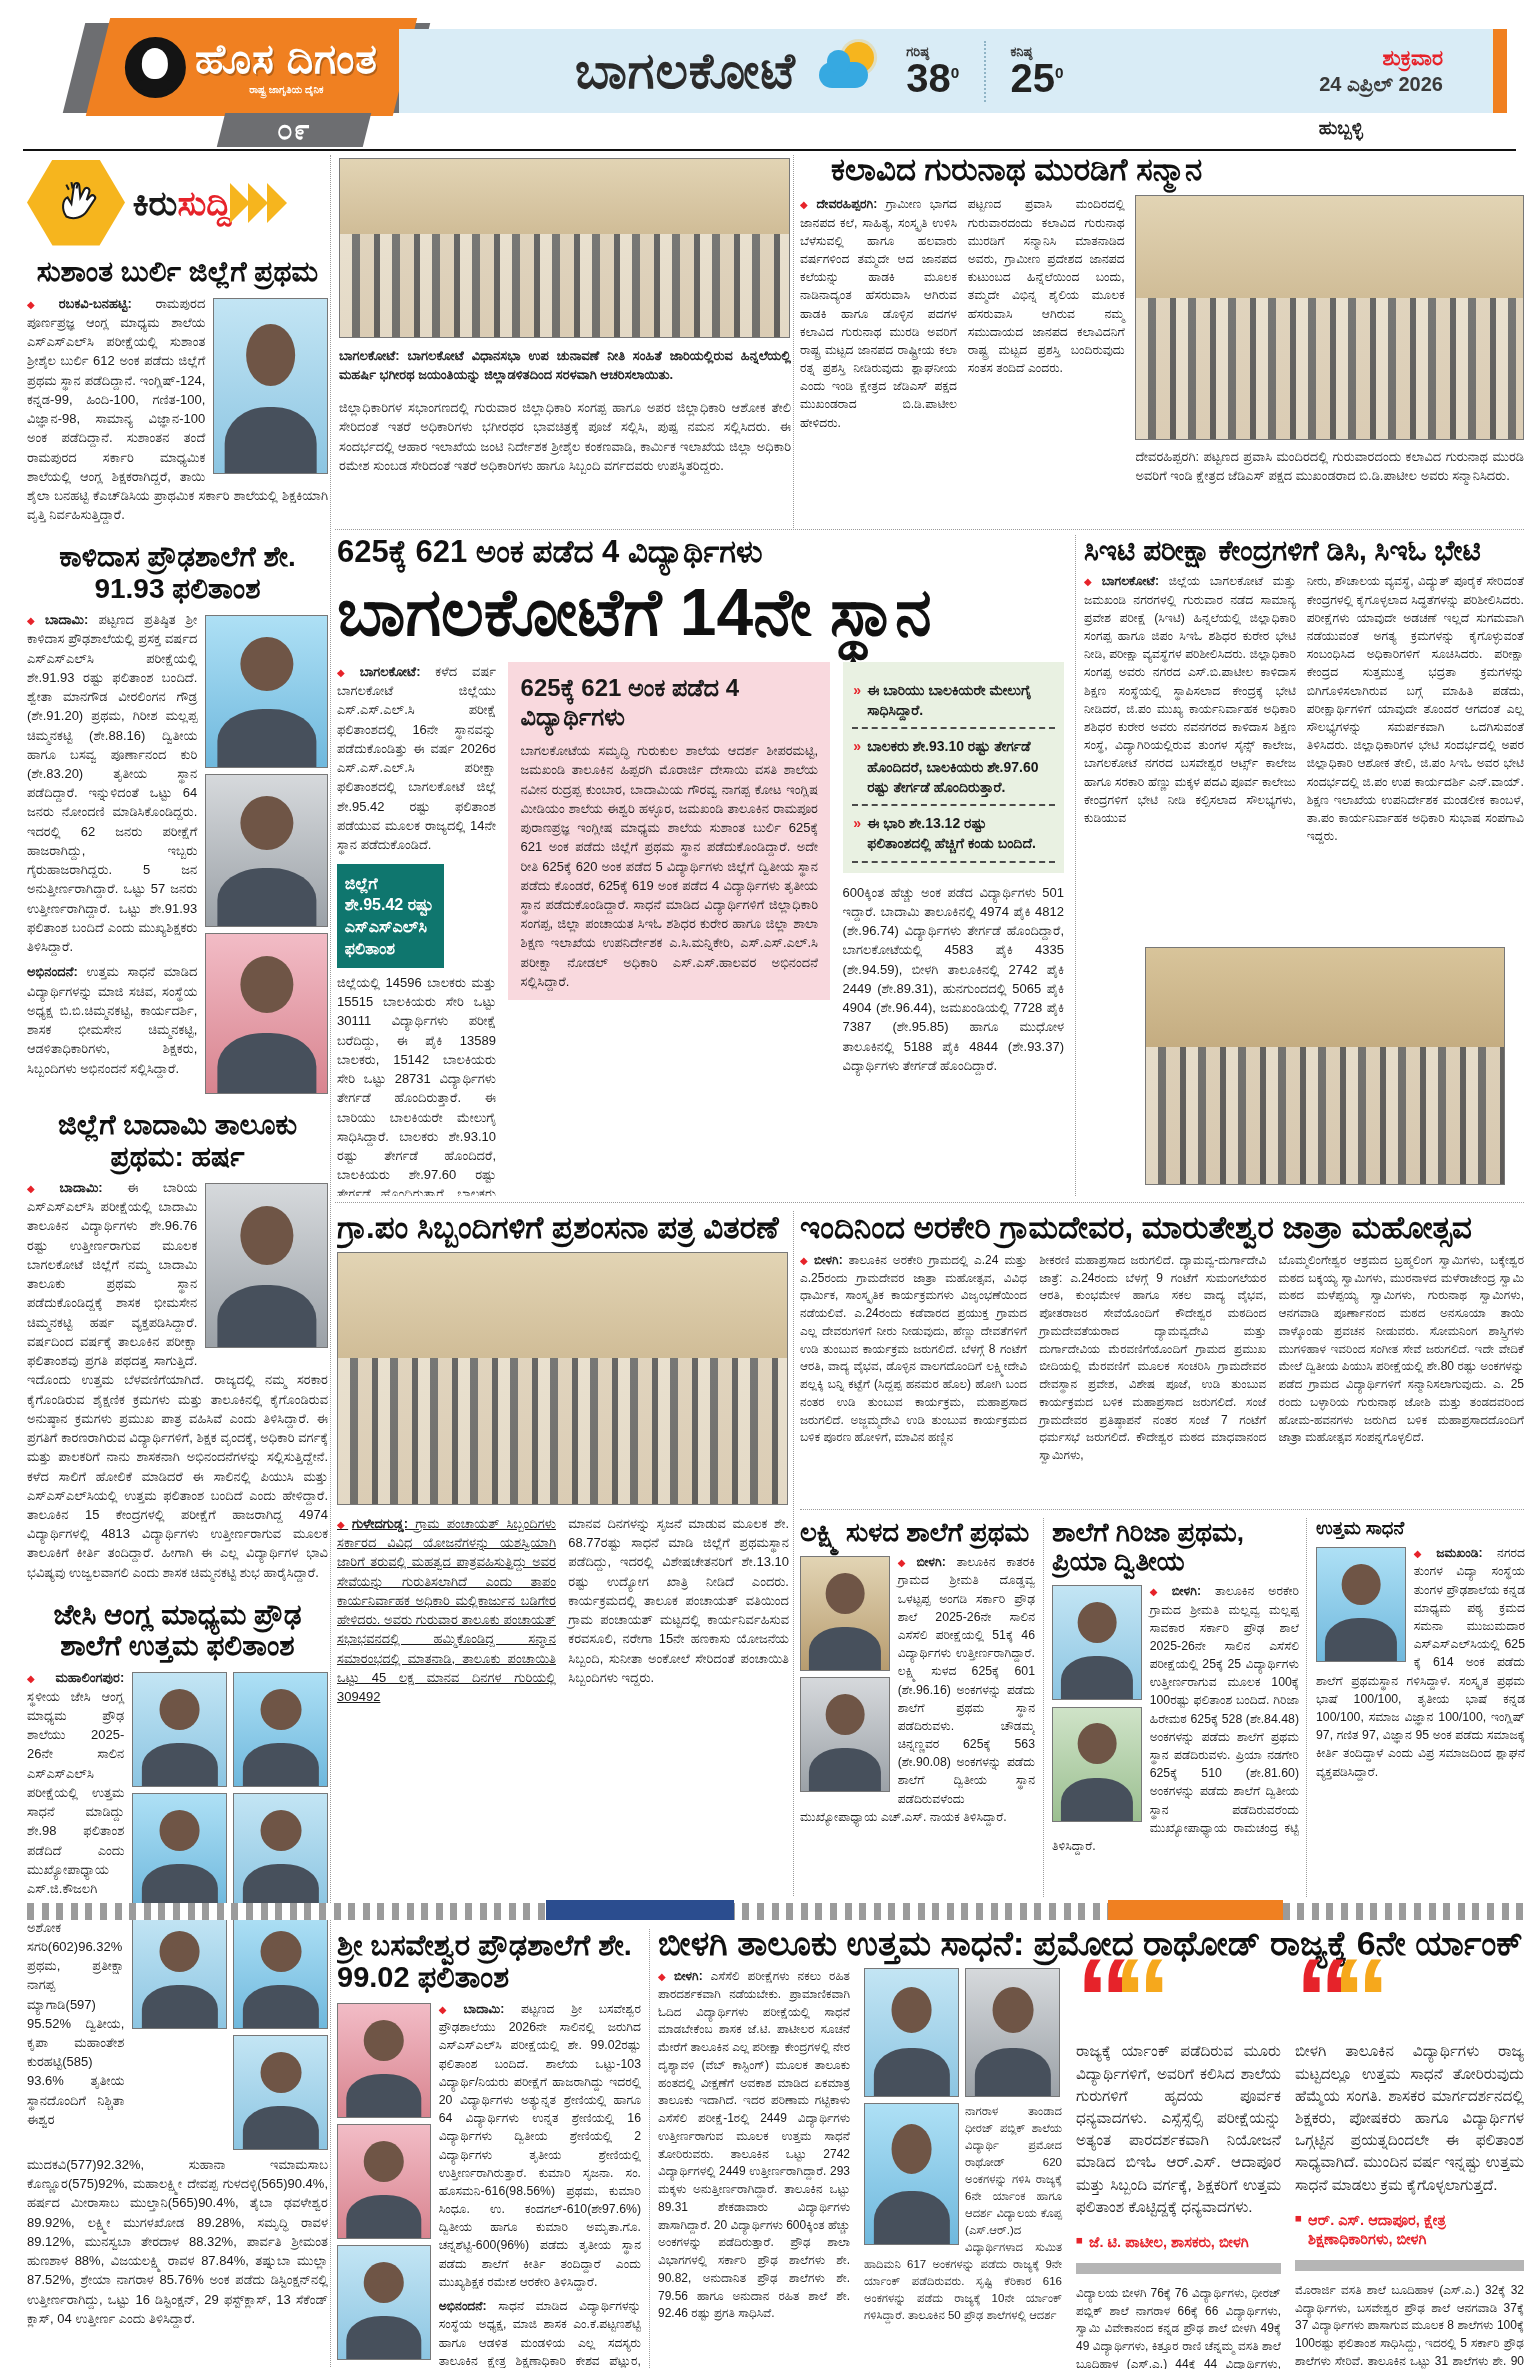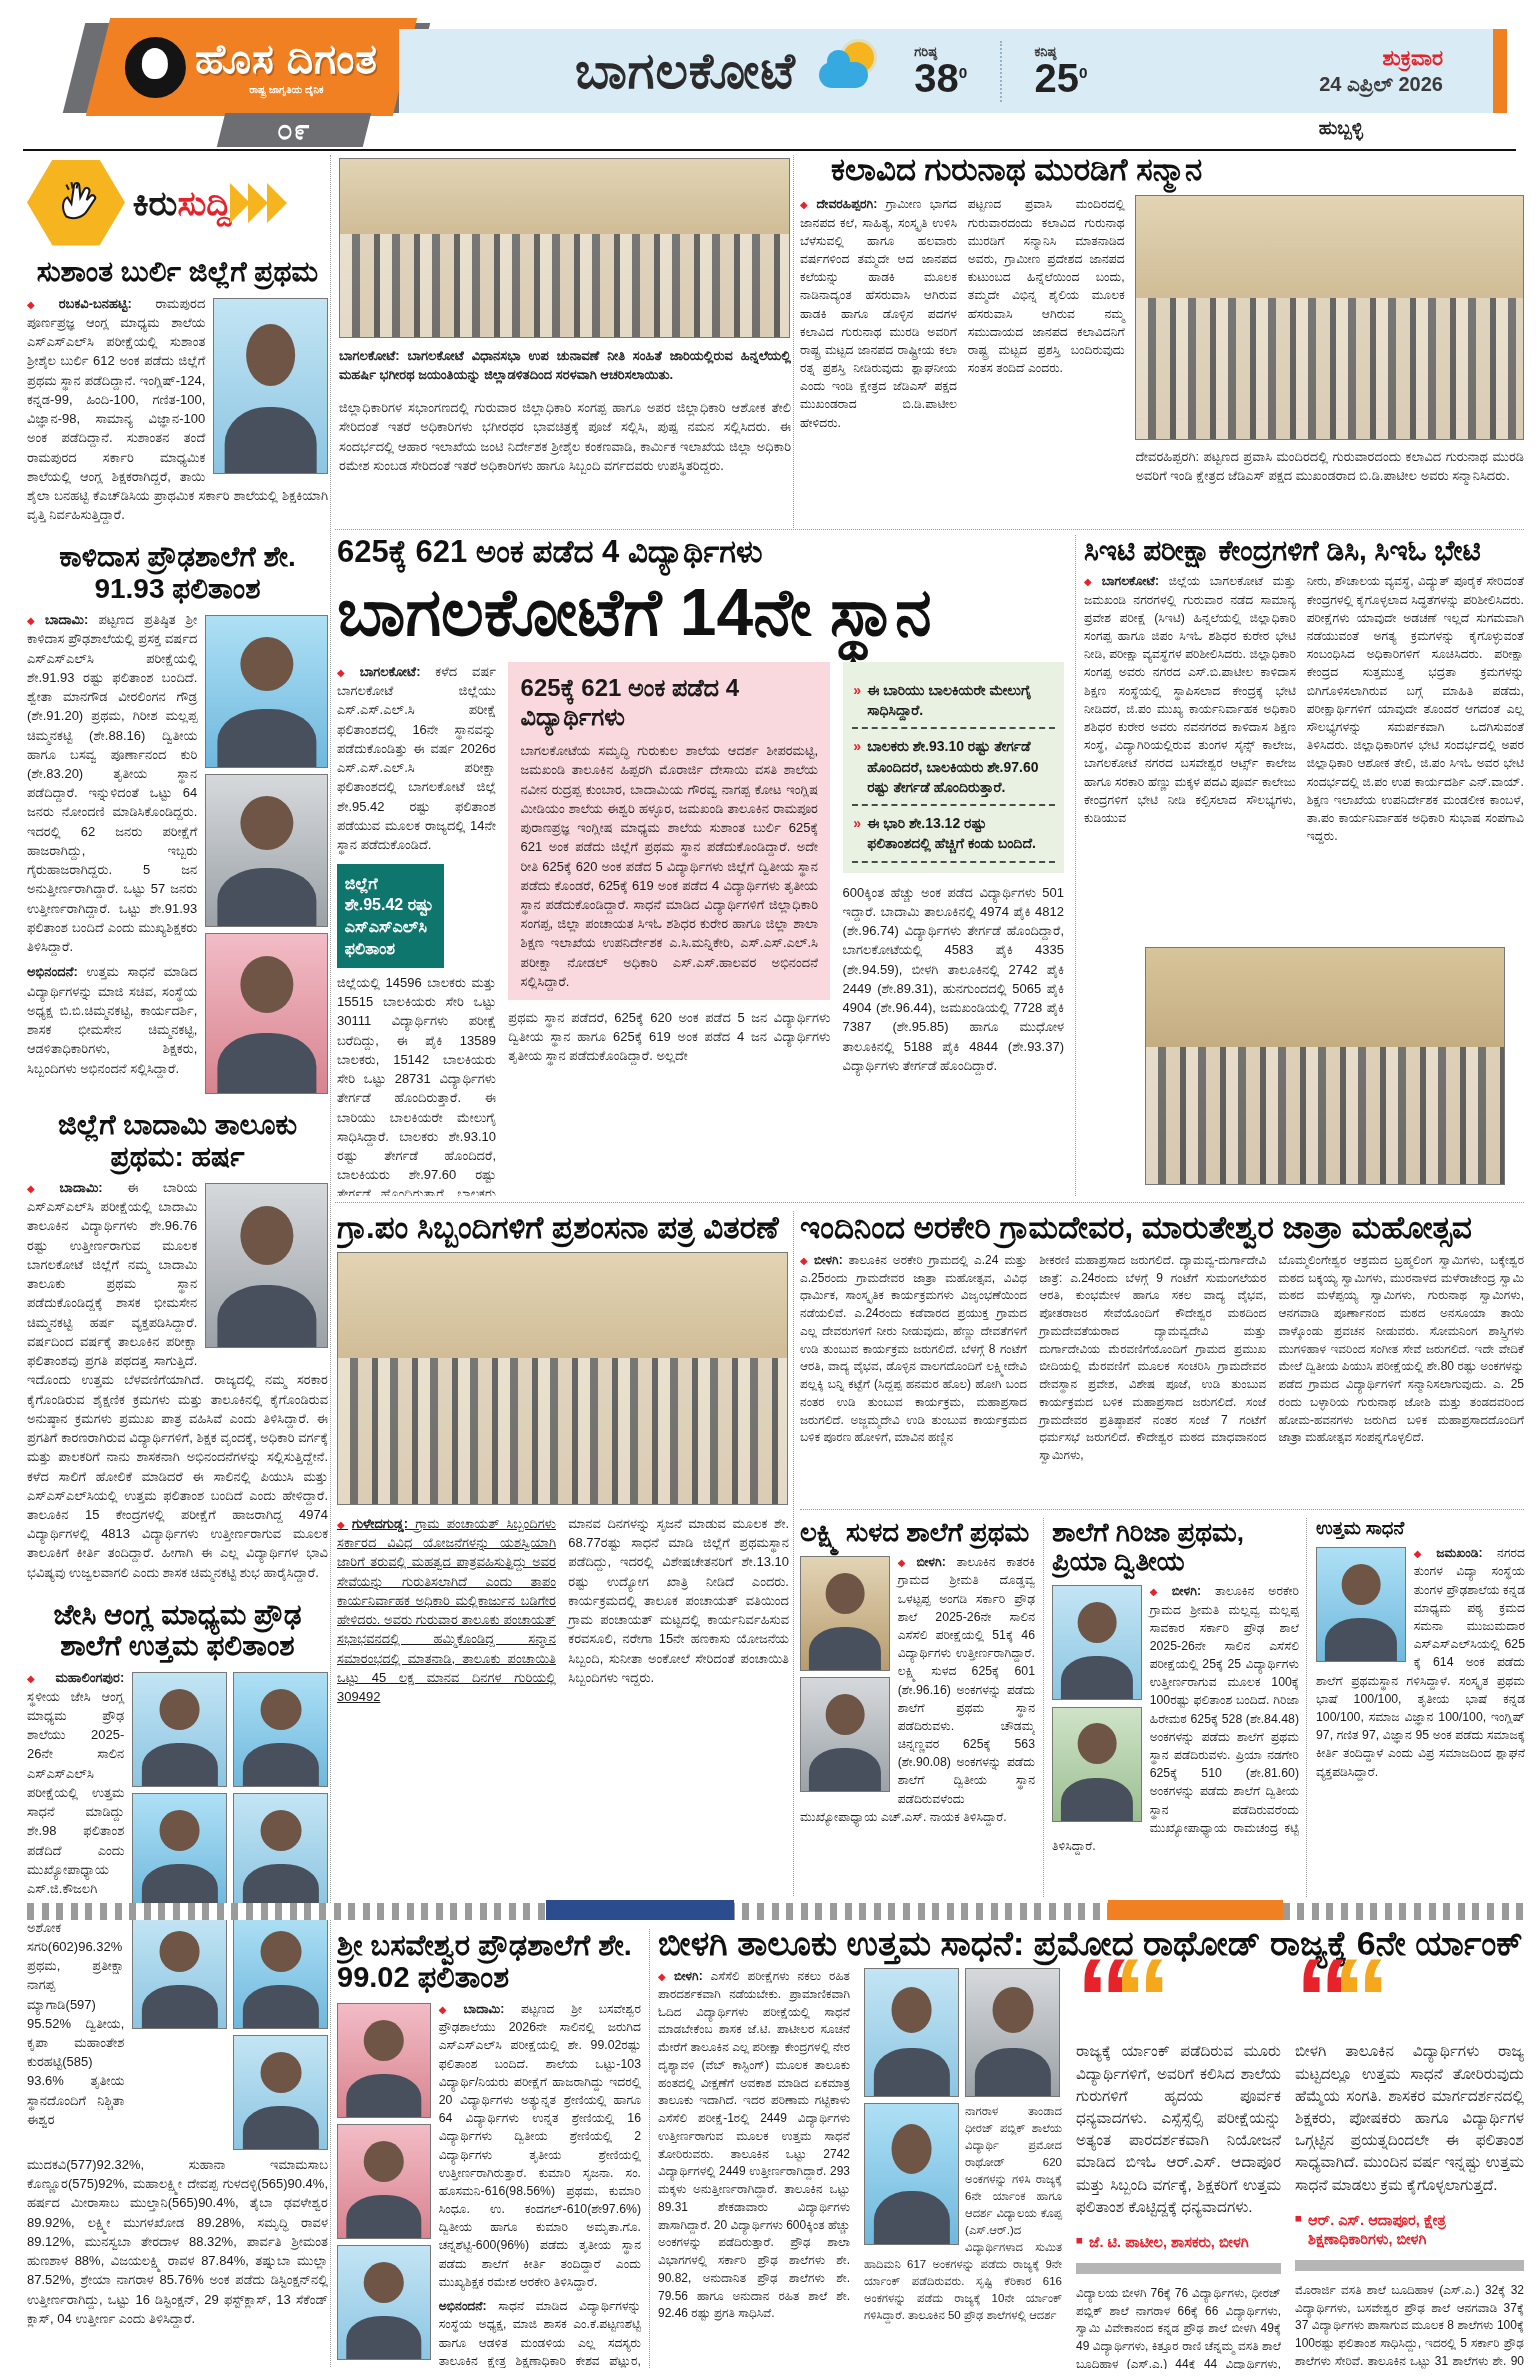--- a/index.html
+++ b/index.html
@@ -15,21 +15,21 @@
   .logo-mark::after{content:"";position:absolute;left:15.3px;top:9.2px;width:26px;height:31px;background:#fff;
                     border-radius:50% 50% 45% 45%;}
   .logo-mark::before{content:"";position:absolute;left:6.1px;bottom:4.6px;width:44px;height:12.3px;background:#141414;border-radius:50%;z-index:2;}
   .paper-name{font-size:41px;font-weight:900;color:#fff;line-height:1;letter-spacing:0.8px;text-shadow:1.5px 1.5px 0 rgba(0,0,0,.25);}
   .paper-tagline{font-size:10px;font-weight:bold;color:#fff;margin-top:4.6px;text-align:center;}
   .pagenum-wrap{position:absolute;left:221px;top:113px;width:146px;height:34px;background:#6d6e71;transform:skewX(-14deg);
                 display:flex;align-items:center;justify-content:center;}
   .pagenum{transform:skewX(14deg);color:#fff;font-size:28px;font-weight:900;letter-spacing:1.5px;}
   .blue-band{position:absolute;left:399px;top:29px;width:1098px;height:84px;background:#d9ecf6;display:flex;align-items:center;}
   .edition{font-size:50px;font-weight:900;color:#2b2b2b;margin-left:176px;letter-spacing:0.8px;}
-  .weather{display:flex;align-items:center;margin-left:21.5px;gap:28px;}
+  .weather{display:flex;align-items:center;margin-left:21.5px;gap:20px;}
   .w-icon{position:relative;width:69px;height:61px;flex:0 0 auto;}
   .w-sun{position:absolute;left:26px;top:1.5px;width:31px;height:31px;border-radius:50%;background:#f6b51e;
          box-shadow:0 0 0 3.1px rgba(246,181,30,.25);}
   .w-cloud{position:absolute;left:1.5px;top:21.5px;width:49px;height:26px;border-radius:15.3px;background:#36a9e1;}
   .w-cloud::before{content:"";position:absolute;left:7.7px;top:-12.3px;width:23px;height:23px;border-radius:50%;background:#36a9e1;}
   .temp{display:flex;flex-direction:column;align-items:flex-start;line-height:1;}
   .t-label{font-size:13px;font-weight:bold;color:#333;}
   .t-val{font-size:40px;font-weight:900;color:#222;}
   .deg{font-size:15.3px;vertical-align:super;font-weight:900;}
   .t-div{width:0;height:61px;border-left:2.3px dotted #8fb4c6;margin:0 4.6px;}
@@ -226,21 +226,20 @@
       <div style="width:159px;flex:0 0 auto;">
         <p class="body"><span class="diamond">◆</span><span class="dl">ಬಾಗಲಕೋಟೆ:</span> <span>ಕಳೆದ ವರ್ಷ ಬಾಗಲಕೋಟೆ ಜಿಲ್ಲೆಯು ಎಸ್.ಎಸ್.ಎಲ್.ಸಿ ಪರೀಕ್ಷೆ ಫಲಿತಾಂಶದಲ್ಲಿ 16ನೇ ಸ್ಥಾನವನ್ನು ಪಡೆದುಕೊಂಡಿತ್ತು ಈ ವರ್ಷ 2026ರ ಎಸ್.ಎಸ್.ಎಲ್.ಸಿ ಪರೀಕ್ಷಾ ಫಲಿತಾಂಶದಲ್ಲಿ ಬಾಗಲಕೋಟೆ ಜಿಲ್ಲೆ ಶೇ.95.42 ರಷ್ಟು ಫಲಿತಾಂಶ ಪಡೆಯುವ ಮೂಲಕ ರಾಜ್ಯದಲ್ಲಿ 14ನೇ ಸ್ಥಾನ ಪಡೆದುಕೊಂಡಿದೆ.</span></p>
         <div class="redbox">ಜಿಲ್ಲೆಗೆ ಶೇ.95.42 ರಷ್ಟು ಎಸ್‌ಎಸ್‌ಎಲ್‌ಸಿ ಫಲಿತಾಂಶ</div>
         <p class="body">ಜಿಲ್ಲೆಯಲ್ಲಿ 14596 ಬಾಲಕರು ಮತ್ತು 15515 ಬಾಲಕಿಯರು ಸೇರಿ ಒಟ್ಟು 30111 ವಿದ್ಯಾರ್ಥಿಗಳು ಪರೀಕ್ಷೆ ಬರೆದಿದ್ದು, ಈ ಪೈಕಿ 13589 ಬಾಲಕರು, 15142 ಬಾಲಕಿಯರು ಸೇರಿ ಒಟ್ಟು 28731 ವಿದ್ಯಾರ್ಥಿಗಳು ತೇರ್ಗಡೆ ಹೊಂದಿರುತ್ತಾರೆ. ಈ ಬಾರಿಯು ಬಾಲಕಿಯರೇ ಮೇಲುಗೈ ಸಾಧಿಸಿದ್ದಾರೆ. ಬಾಲಕರು ಶೇ.93.10 ರಷ್ಟು ತೇರ್ಗಡೆ ಹೊಂದಿದರೆ, ಬಾಲಕಿಯರು ಶೇ.97.60 ರಷ್ಟು ತೇರ್ಗಡೆ ಹೊಂದಿರುತ್ತಾರೆ. ಬಾಲಕರು 1007 ಮತ್ತು ಬಾಲಕಿಯರು 373 ಸೇರಿ ಒಟ್ಟು 1380 ವಿದ್ಯಾರ್ಥಿಗಳು ಅನುತ್ತೀರ್ಣರಾಗಿದ್ದಾರೆ ಎಂದು ಜಿಲ್ಲಾ ಶಾಲಾ ಶಿಕ್ಷಣ ಇಲಾಖೆಯ ಉಪನಿರ್ದೇಶಕ ಎ.ಸಿ.ಮನ್ನಿಕೇರಿ ತಿಳಿಸಿದ್ದಾರೆ. ಕಳೆದ 2024-25ನೇ ಸಾಲಿನಲ್ಲಿ ಶೇ.82.3 ರಷ್ಟು ಫಲಿತಾಂಶ ಪಡೆಯುವ ಮೂಲಕ 16ನೇ ಸ್ಥಾನ ಪಡೆದುಕೊಂಡಿತ್ತು. ಈ ಭಾರಿ ಶೇ.13.12 ರಷ್ಟು ಫಲಿತಾಂಶದಲ್ಲಿ ಹೆಚ್ಚಿಗೆ ಕಂಡು ಬಂದಿದೆ. 625ಕ್ಕೆ 621 ಅಂಕ ಪಡೆದು 5 ಜನ ವಿದ್ಯಾರ್ಥಿಗಳು ಜಿಲ್ಲೆಗೆ</p>
       </div>
       <div style="width:322px;flex:0 0 auto;">
         <div class="pinkbox">
           <div class="pinkhead">625ಕ್ಕೆ 621 ಅಂಕ ಪಡೆದ 4 ವಿದ್ಯಾರ್ಥಿಗಳು</div>
           <p class="body" style="margin:0;">ಬಾಗಲಕೋಟೆಯ ಸಮೃದ್ಧಿ ಗುರುಕುಲ ಶಾಲೆಯ ಆದರ್ಶ ಶೀಪರಮಟ್ಟಿ, ಜಮಖಂಡಿ ತಾಲೂಕಿನ ಹಿಪ್ಪರಗಿ ಮೊರಾರ್ಜಿ ದೇಸಾಯಿ ವಸತಿ ಶಾಲೆಯ ನವೀನ ರುದ್ರಪ್ಪ ಕುಂಬಾರ, ಬಾದಾಮಿಯ ಗೌರವ್ವ ನಾಗಪ್ಪ ಕೋಟ ಇಂಗ್ಲಿಷ ಮೀಡಿಯಂ ಶಾಲೆಯ ಈಶ್ವರಿ ಹಳ್ಳೂರ, ಜಮಖಂಡಿ ತಾಲೂಕಿನ ರಾಮಪೂರ ಪುರಾಣಪ್ರಜ್ಞ ಇಂಗ್ಲೀಷ ಮಾಧ್ಯಮ ಶಾಲೆಯ ಸುಶಾಂತ ಬುರ್ಲಿ 625ಕ್ಕೆ 621 ಅಂಕ ಪಡೆದು ಜಿಲ್ಲೆಗೆ ಪ್ರಥಮ ಸ್ಥಾನ ಪಡೆದುಕೊಂಡಿದ್ದಾರೆ. ಅದೇ ರೀತಿ 625ಕ್ಕೆ 620 ಅಂಕ ಪಡೆದ 5 ವಿದ್ಯಾರ್ಥಿಗಳು ಜಿಲ್ಲೆಗೆ ದ್ವಿತೀಯ ಸ್ಥಾನ ಪಡೆದು ಕೊಂಡರೆ, 625ಕ್ಕೆ 619 ಅಂಕ ಪಡೆದ 4 ವಿದ್ಯಾರ್ಥಿಗಳು ತೃತೀಯ ಸ್ಥಾನ ಪಡೆದುಕೊಂಡಿದ್ದಾರೆ. ಸಾಧನೆ ಮಾಡಿದ ವಿದ್ಯಾರ್ಥಿಗಳಿಗೆ ಜಿಲ್ಲಾಧಿಕಾರಿ ಸಂಗಪ್ಪ, ಜಿಲ್ಲಾ ಪಂಚಾಯತ ಸಿಇಓ ಶಶಿಧರ ಕುರೇರ ಹಾಗೂ ಜಿಲ್ಲಾ ಶಾಲಾ ಶಿಕ್ಷಣ ಇಲಾಖೆಯ ಉಪನಿರ್ದೇಶಕ ಎ.ಸಿ.ಮನ್ನಿಕೇರಿ, ಎಸ್.ಎಸ್.ಎಲ್.ಸಿ ಪರೀಕ್ಷಾ ನೋಡಲ್ ಅಧಿಕಾರಿ ಎಸ್.ಎಸ್.ಹಾಲವರ ಅಭಿನಂದನೆ ಸಲ್ಲಿಸಿದ್ದಾರೆ.</p>
         </div>
-        <p class="body" style="margin-top:7.7px;">ಪ್ರಥಮ ಸ್ಥಾನ ಪಡೆದರೆ, 625ಕ್ಕೆ 620 ಅಂಕ ಪಡೆದ 5 ಜನ ವಿದ್ಯಾರ್ಥಿಗಳು ದ್ವಿತೀಯ ಸ್ಥಾನ ಹಾಗೂ 625ಕ್ಕೆ 619 ಅಂಕ ಪಡೆದ 4 ಜನ ವಿದ್ಯಾರ್ಥಿಗಳು ತೃತೀಯ ಸ್ಥಾನ ಪಡೆದುಕೊಂಡಿದ್ದಾರೆ. ಅಲ್ಲದೇ</p>
       </div>
       <div style="flex:1;">
         <div class="greenbox">
           <div class="gb-item">
               <span class="gb-mark">»</span>
               <span>ಈ ಬಾರಿಯು ಬಾಲಕಿಯರೇ ಮೇಲುಗೈ ಸಾಧಿಸಿದ್ದಾರೆ.</span>
             </div>
           <div class="gb-item">
               <span class="gb-mark">»</span>
               <span>ಬಾಲಕರು ಶೇ.93.10 ರಷ್ಟು ತೇರ್ಗಡೆ ಹೊಂದಿದರೆ, ಬಾಲಕಿಯರು ಶೇ.97.60 ರಷ್ಟು ತೇರ್ಗಡೆ ಹೊಂದಿರುತ್ತಾರೆ.</span>

